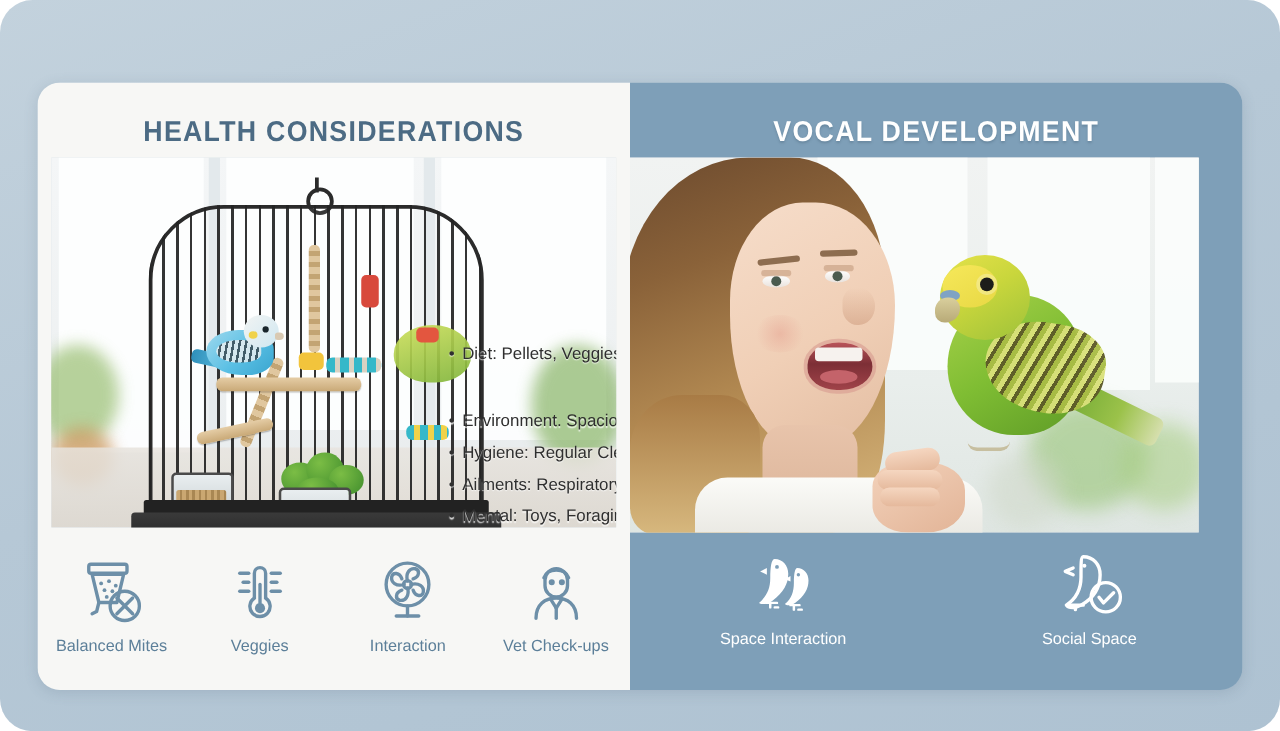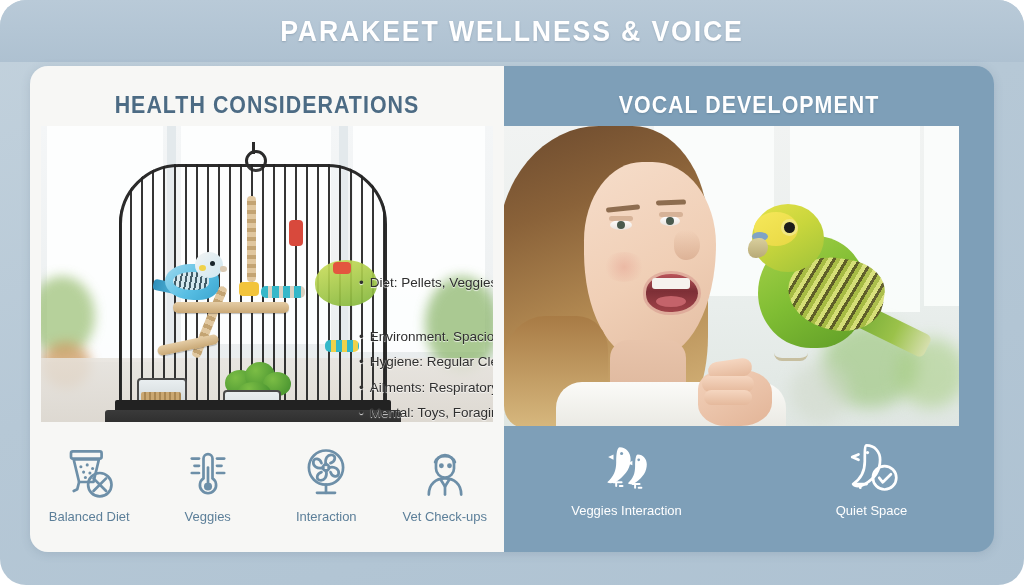--- a/index.html
+++ b/index.html
@@ -198,23 +198,20 @@
   .iconcell .ilabel{margin-top:10px;font-size:13px;text-align:center;line-height:1.15;
     font-family:"Liberation Sans", sans-serif;}
   .iconrow-left .ilabel{color:#5c7f99;}
   .iconrow-right .ilabel{color:#ffffff;}
 </style>
 </head>
 <body>
 
 <div class="poster">
 
-  <div class="header">
-    <div class="header-title">PARAKEET WELLNESS &amp; VOICE</div>
-  </div>
 
   <div class="cards">
 
     <div class="card card-left">
       <div class="card-title">HEALTH CONSIDERATIONS</div>
 
       <div class="photo photo-left">
         <div class="room">
           <div class="win-pane win-a"></div>
           <div class="win-pane win-b"></div>
@@ -296,21 +293,21 @@
             </g>
             <g fill="#6d8fa8">
               <circle cx="23" cy="23" r="1.7"></circle>
                 <circle cx="30" cy="21" r="1.7"></circle>
               <circle cx="36" cy="25" r="1.7"></circle>
                 <circle cx="26" cy="29" r="1.7"></circle>
               <circle cx="33" cy="30" r="1.7"></circle>
                 <circle cx="28" cy="35" r="1.7"></circle>
             </g>
           </svg>
-          <div class="ilabel">Balanced Diet</div>
+          <div class="ilabel">Balanced Mites</div>
         </div>
 
         <div class="iconcell">
           <svg class="glyph" viewBox="0 0 64 60">
             <g fill="none" stroke="#6d8fa8" stroke-width="3" stroke-linecap="round">
               <path d="M32 9 a5 5 0 0 1 5 5 v22 a9 9 0 1 1 -10 0 v-22 a5 5 0 0 1 5 -5 z"></path>
               <line x1="32" y1="24" x2="32" y2="40"></line>
               <circle cx="32" cy="45" r="4.5" fill="#6d8fa8" stroke="none"></circle>
               <line x1="14" y1="14" x2="22" y2="14"></line>
               <line x1="17" y1="22" x2="22" y2="22"></line>
@@ -426,34 +423,34 @@
               <path d="M17 16 l-6 3 l6 3 z"></path>
               <path d="M44 16 c6 0 10 5 10 11 c0 8 -4 14 -12 20 c-3 2 -7 3 -9 1 c6 -5 8 -11 8 -19 c0 -8 1 -13 3 -13 z"></path>
               <circle cx="45" cy="22" r="1.5" fill="#7e9fb8"></circle>
               <path d="M38 23 l-5 3 l5 2 z"></path>
             </g>
             <g stroke="#ffffff" stroke-width="2.2" fill="none" stroke-linecap="round">
               <path d="M17 47 h9 M20 47 v4 M24 51 l3 0"></path>
               <path d="M38 49 h8 M41 49 v4 M45 53 l3 0"></path>
             </g>
           </svg>
-          <div class="ilabel">Veggies Interaction</div>
+          <div class="ilabel">Space Interaction</div>
         </div>
 
         <div class="iconcell">
           <svg class="glyph" viewBox="0 0 64 60">
             <g fill="none" stroke="#ffffff" stroke-width="3" stroke-linecap="round" stroke-linejoin="round">
               <path d="M26 6 c9 0 15 7 15 16 c0 12 -6 21 -17 27 c-5 3 -11 3 -13 0 c9 -6 13 -15 13 -25 c0 -12 0 -18 2 -18 z"></path>
               <path d="M17 16 l-7 3 l7 3"></path>
               <path d="M14 49 h12 M19 49 v4"></path>
               <circle cx="46" cy="42" r="13"></circle>
               <path d="M40 42 l4 5 l9 -9"></path>
             </g>
             <circle cx="27" cy="14" r="1.8" fill="#ffffff"></circle>
           </svg>
-          <div class="ilabel">Quiet Space</div>
+          <div class="ilabel">Social Space</div>
         </div>
 
       </div>
     </div>
 
   </div>
 </div>
 
 </body></html>

